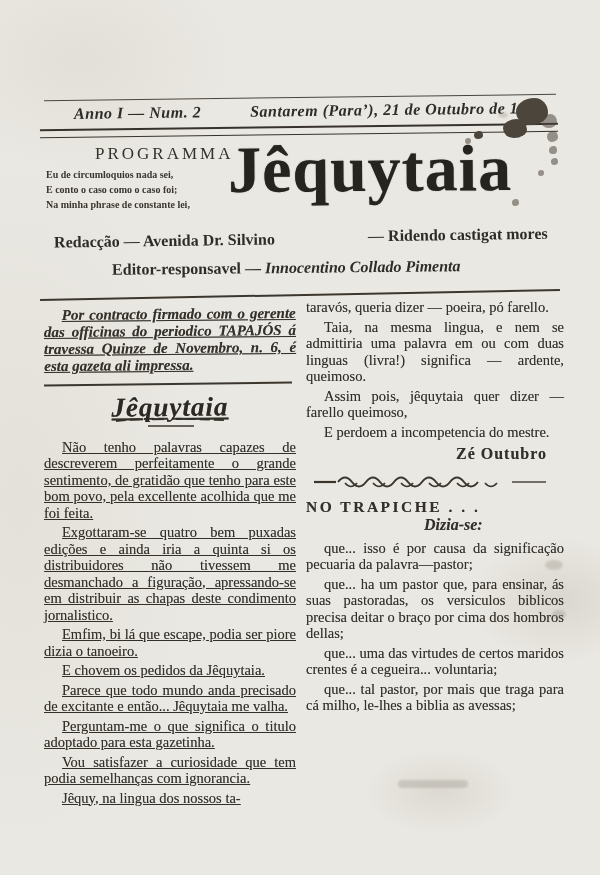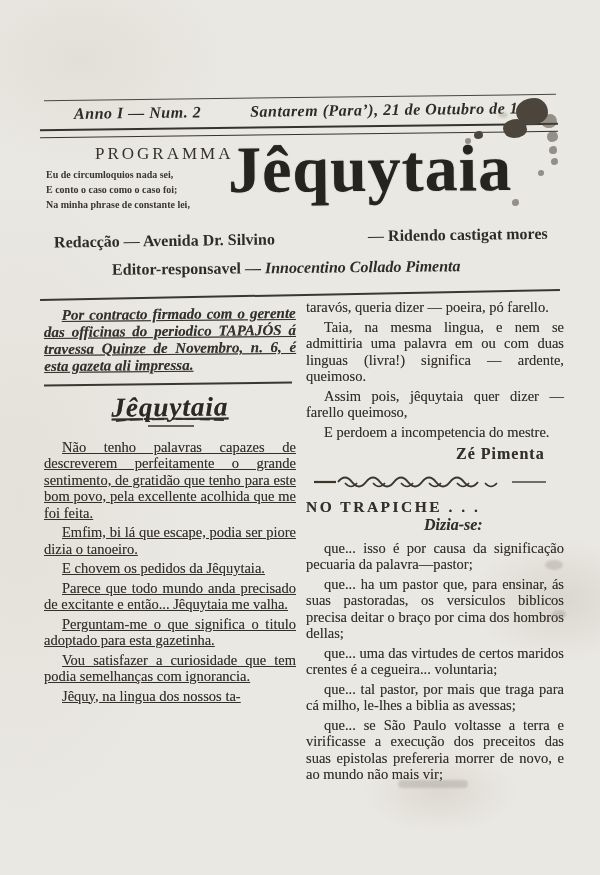--- a/index.html
+++ b/index.html
@@ -82,48 +82,48 @@
 
   <div class="col" style="left:44px;top:304px;width:252px;text-decoration:underline;">
     <p class="contract">Por contracto firmado com o gerente das officinas do periodico TAPAJÓS á travessa Quinze de Novembro, n. 6, é esta gazeta ali impressa.</p>
     <div class="rule" style="position:relative;left:0;top:0;width:248px;margin:0 0 2px 0;"></div>
     <div class="artTitle">Jêquytaia</div>
     <svg class="underline-squiggle" width="112" height="12" viewBox="0 0 112 12">
       <path d="M2,4 q30,-4 108,-1" stroke="#3a362e" stroke-width="2" fill="none" stroke-dasharray="10 4"></path>
       <path d="M34,9 h46" stroke="#3a362e" stroke-width="1.6" fill="none"></path>
     </svg>
     <p>Não tenho palavras capazes de descreverem perfeitamente o grande sentimento, de gratidão que tenho para este bom povo, pela excellente acolhida que me foi feita.</p>
+    <p>Exgottaram-se quatro bem puxadas edições e ainda iria a quinta si os distribuidores não tivessem me desmanchado a figuração, apressando-se em distribuir as chapas deste condimento jornalistico.</p>
     <p>Emfim, bi lá que escape, podia ser piore dizia o tanoeiro.</p>
     <p>E chovem os pedidos da Jêquytaia.</p>
     <p>Parece que todo mundo anda precisado de excitante e então... Jêquytaia me valha.</p>
     <p>Perguntam-me o que significa o titulo adoptado para esta gazetinha.</p>
     <p>Vou satisfazer a curiosidade que tem podia semelhanças com ignorancia.</p>
     <p>Jêquy, na lingua dos nossos ta-</p>
   </div>
 
   <div class="col" style="left:306px;top:299px;width:258px;">
     <p style="text-indent:0;">taravós, queria dizer — poeira, pó farello.</p>
     <p>Taia, na mesma lingua, e nem se admittiria uma palavra em ou com duas linguas (livra!) significa — ardente, queimoso.</p>
     <p>Assim pois, jêquytaia quer dizer — farello queimoso,</p>
     <p>E perdoem a incompetencia do mestre.</p>
-    <div class="sig">Zé Pimenta</div>
+    <div class="sig">Zé Outubro</div>
     <svg class="flourish" width="236" height="18" viewBox="0 0 236 18">
       <path d="M2,9 h22" stroke="#3a352d" stroke-width="2.2" fill="none"></path>
       <path d="M26,9 q7,-9 14,0 t14,0 t14,0 t14,0 t14,0 t14,0 t14,0 t14,0 t14,0 t14,0" stroke="#3a352d" stroke-width="2" fill="none"></path>
       <path d="M30,9 q7,9 14,0 t14,0 t14,0 t14,0 t14,0 t14,0 t14,0 t14,0 t14,0" stroke="#45403700" stroke-width="1.5" fill="none"></path>
       <path d="M33,10 q6,7 12,0 M61,10 q6,7 12,0 M89,10 q6,7 12,0 M117,10 q6,7 12,0 M145,10 q6,7 12,0 M173,10 q6,7 12,0" stroke="#3a352d" stroke-width="1.6" fill="none"></path>
       <path d="M200,9 h34" stroke="#4a453c" stroke-width="1.4" fill="none"></path>
     </svg>
     <div class="trapiche-title">NO TRAPICHE . . .</div>
     <div class="trapiche-sub">Dizia-se:</div>
     <p>que... isso é por causa da significação pecuaria da palavra—pastor;</p>
     <p>que... ha um pastor que, para ensinar, ás suas pastoradas, os versiculos biblicos precisa deitar o braço por cima dos hombros dellas;</p>
     <p>que... uma das virtudes de certos maridos crentes é a cegueira... voluntaria;</p>
     <p>que... tal pastor, por mais que traga para cá milho, le-lhes a biblia as avessas;</p>
-    <p>que... se São Paulo voltasse a terra e virificasse a execução dos preceitos das suas epistolas prefereria morrer de novo, e ao mundo não mais vir;</p>
   </div>
 
   <div>
     <div class="blot" style="left:516px;top:98px;width:32px;height:27px;"></div>
     <div class="blot" style="left:503px;top:119px;width:24px;height:19px;"></div>
     <div class="blot l" style="left:541px;top:114px;width:16px;height:14px;"></div>
     <div class="blot l" style="left:547px;top:131px;width:11px;height:11px;"></div>
     <div class="blot l" style="left:549px;top:146px;width:8px;height:8px;"></div>
     <div class="blot l" style="left:551px;top:158px;width:7px;height:7px;"></div>
     <div class="blot l" style="left:538px;top:170px;width:6px;height:6px;"></div>

